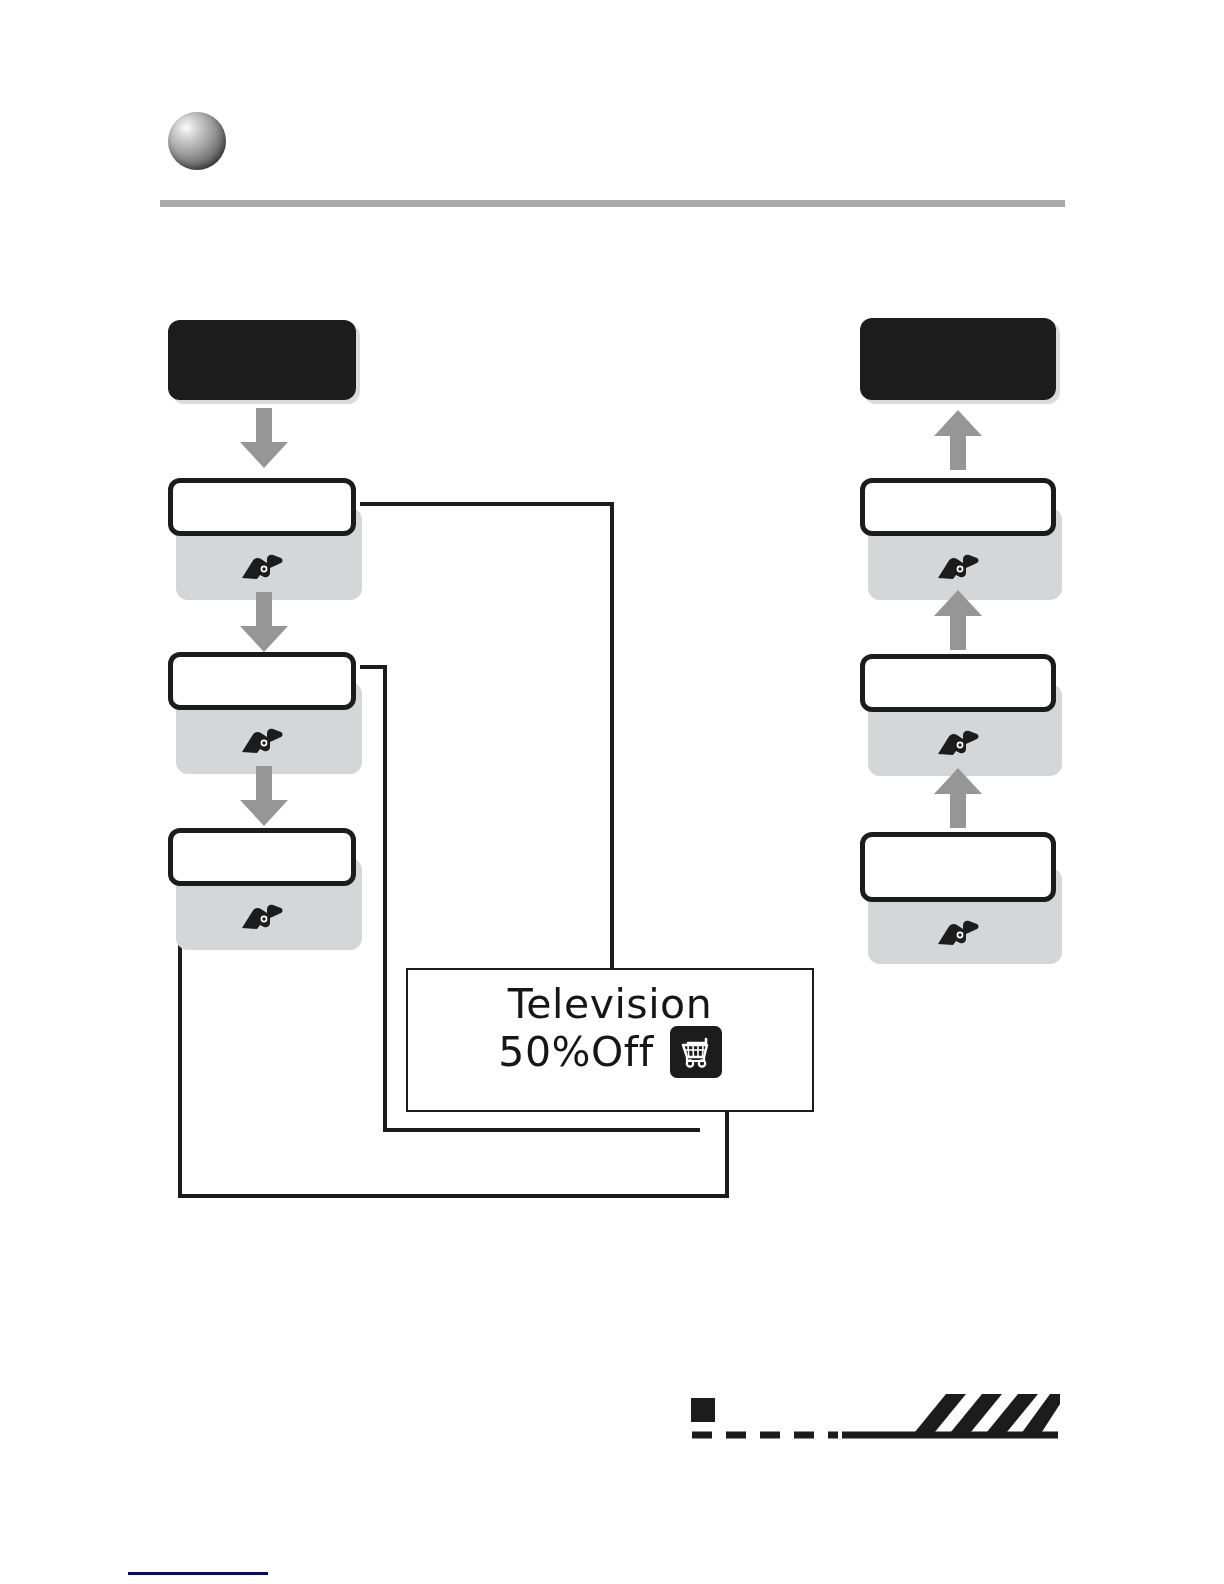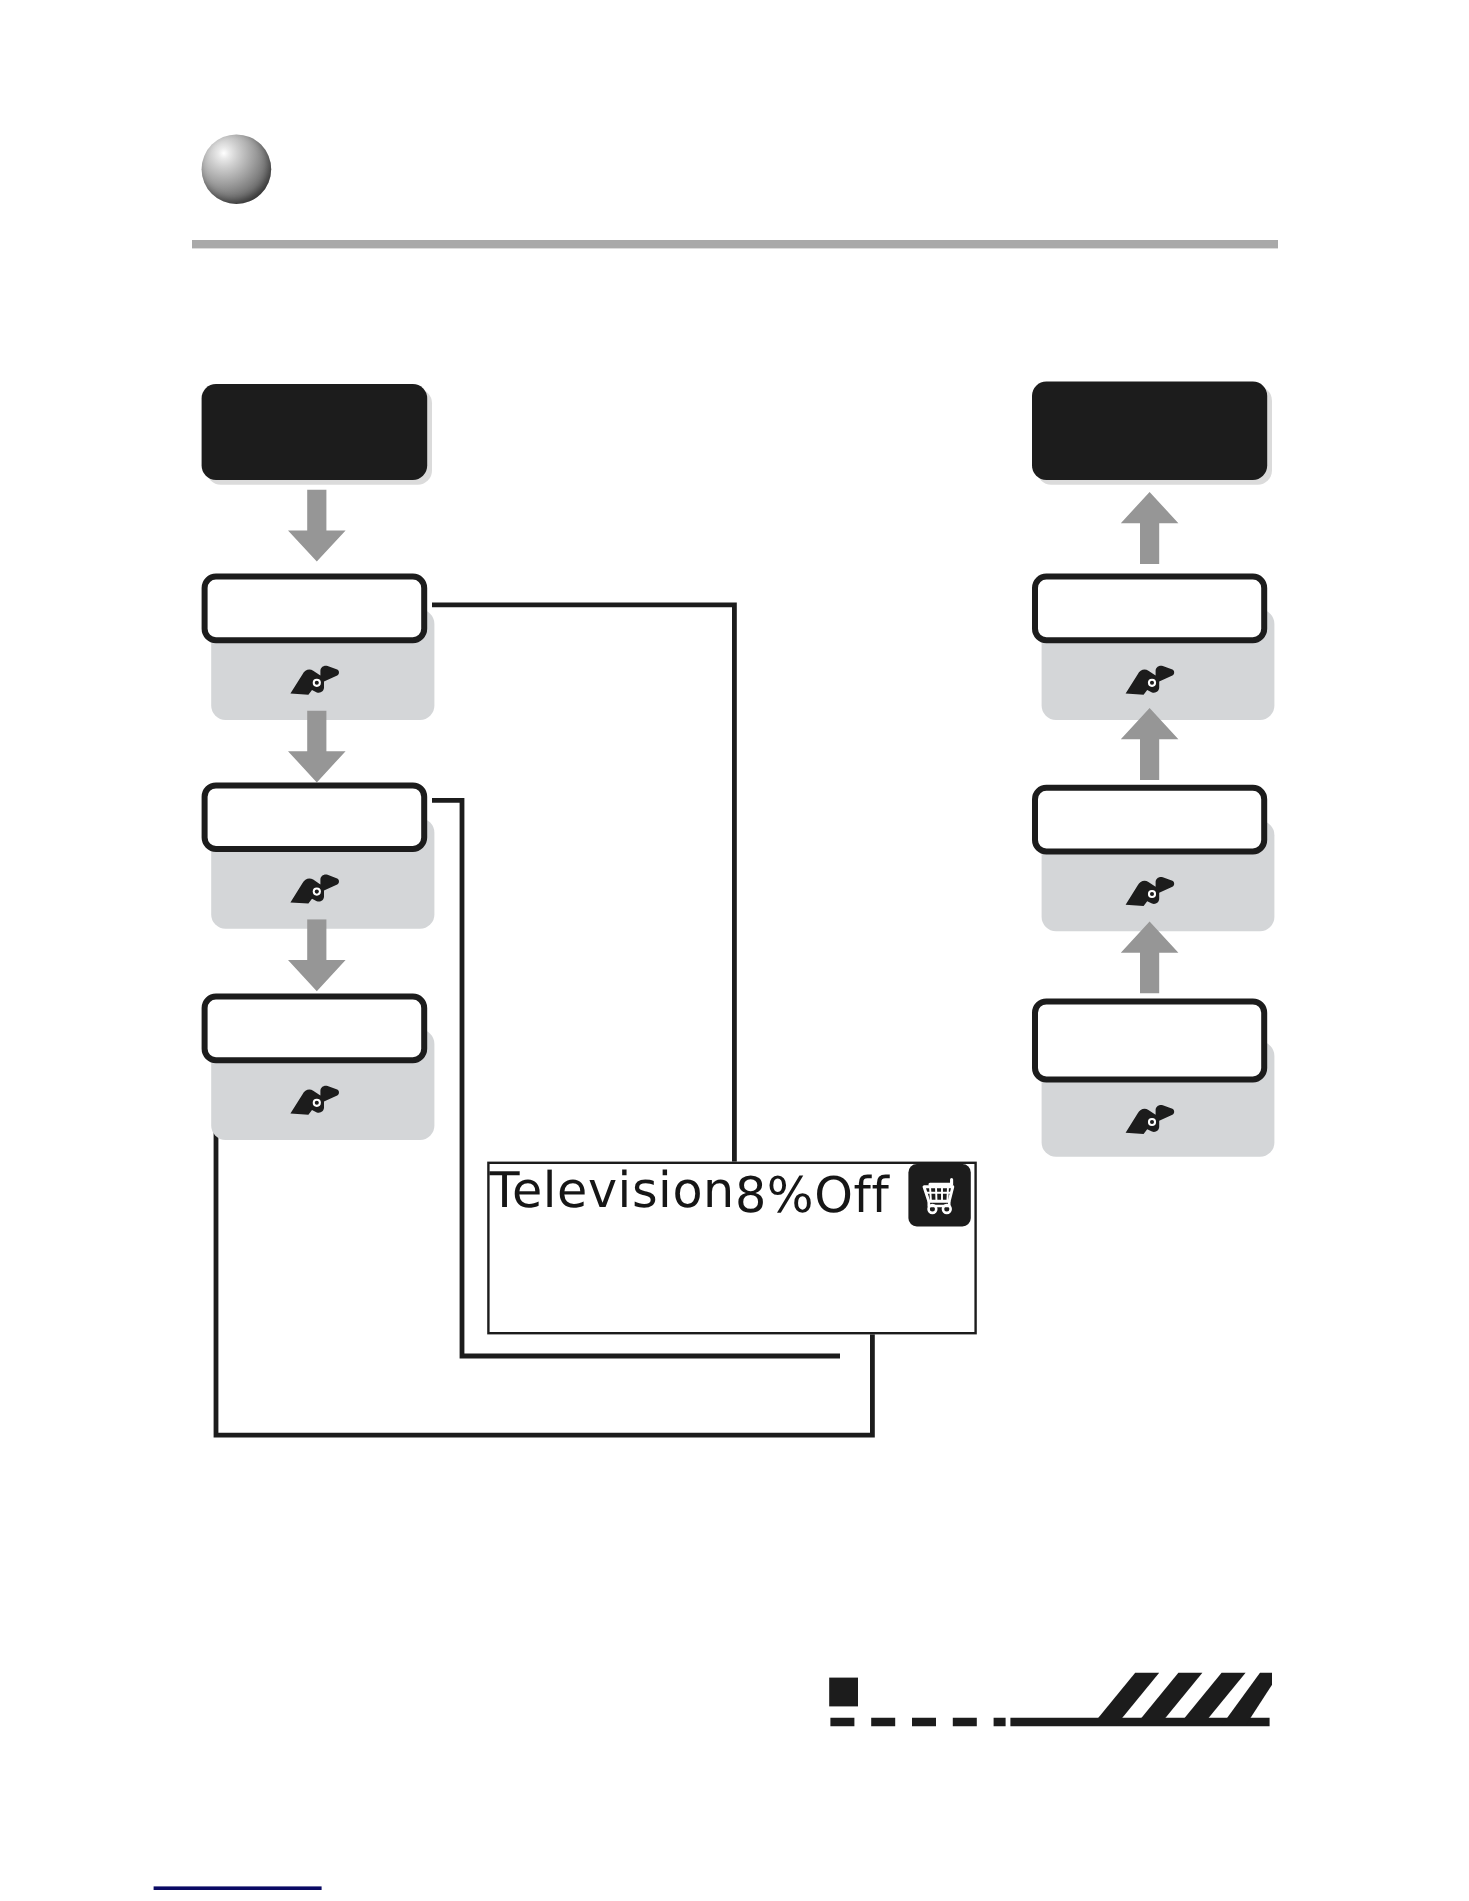--- a/index.html
+++ b/index.html
@@ -114,23 +114,24 @@
     width: 408px;
     height: 144px;
     background: #ffffff;
     border: 2px solid #1c1c1c;
     box-sizing: border-box;
   }
   .callout-inner {
     position: absolute;
     left: 0;
     right: 0;
-    top: 0;
+    top: 12px;
     display: flex;
-    flex-direction: row;
+    flex-direction: column;
+    align-items: center;
   }
   .callout-line1 {
     font-family: "DejaVu Sans", sans-serif;
     font-size: 41px;
     font-weight: 500;
     letter-spacing: 0.5px;
     color: #161616;
     line-height: 1.08;
   }
   .callout-line2row {
@@ -331,21 +332,21 @@
         <circle cx="24" cy="17" r="3.4" fill="#ffffff"></circle>
         <circle cx="24" cy="17" r="1.7" fill="#1c1c1c"></circle>
       </svg>
     </div>
   </div>
 
   <div class="callout">
     <div class="callout-inner">
       <div class="callout-line1">Television</div>
       <div class="callout-line2row">
-        <div class="callout-line2">8%Off</div>
+        <div class="callout-line2">50%Off</div>
         <div class="cart-badge">
           <svg width="40" height="40" viewBox="0 0 40 40">
 
             <path d="M30,7 L30,11 L12,11" fill="none" stroke="#ffffff" stroke-width="2.6" stroke-linecap="round" stroke-linejoin="round"></path>
 
             <path d="M7,13 L31,13 L28,25 L11,25 Z" fill="none" stroke="#ffffff" stroke-width="2.4" stroke-linejoin="round"></path>
 
             <line x1="12" y1="13" x2="12.8" y2="25" stroke="#ffffff" stroke-width="1.6"></line>
             <line x1="17" y1="13" x2="17.4" y2="25" stroke="#ffffff" stroke-width="1.6"></line>
             <line x1="22" y1="13" x2="22" y2="25" stroke="#ffffff" stroke-width="1.6"></line>

